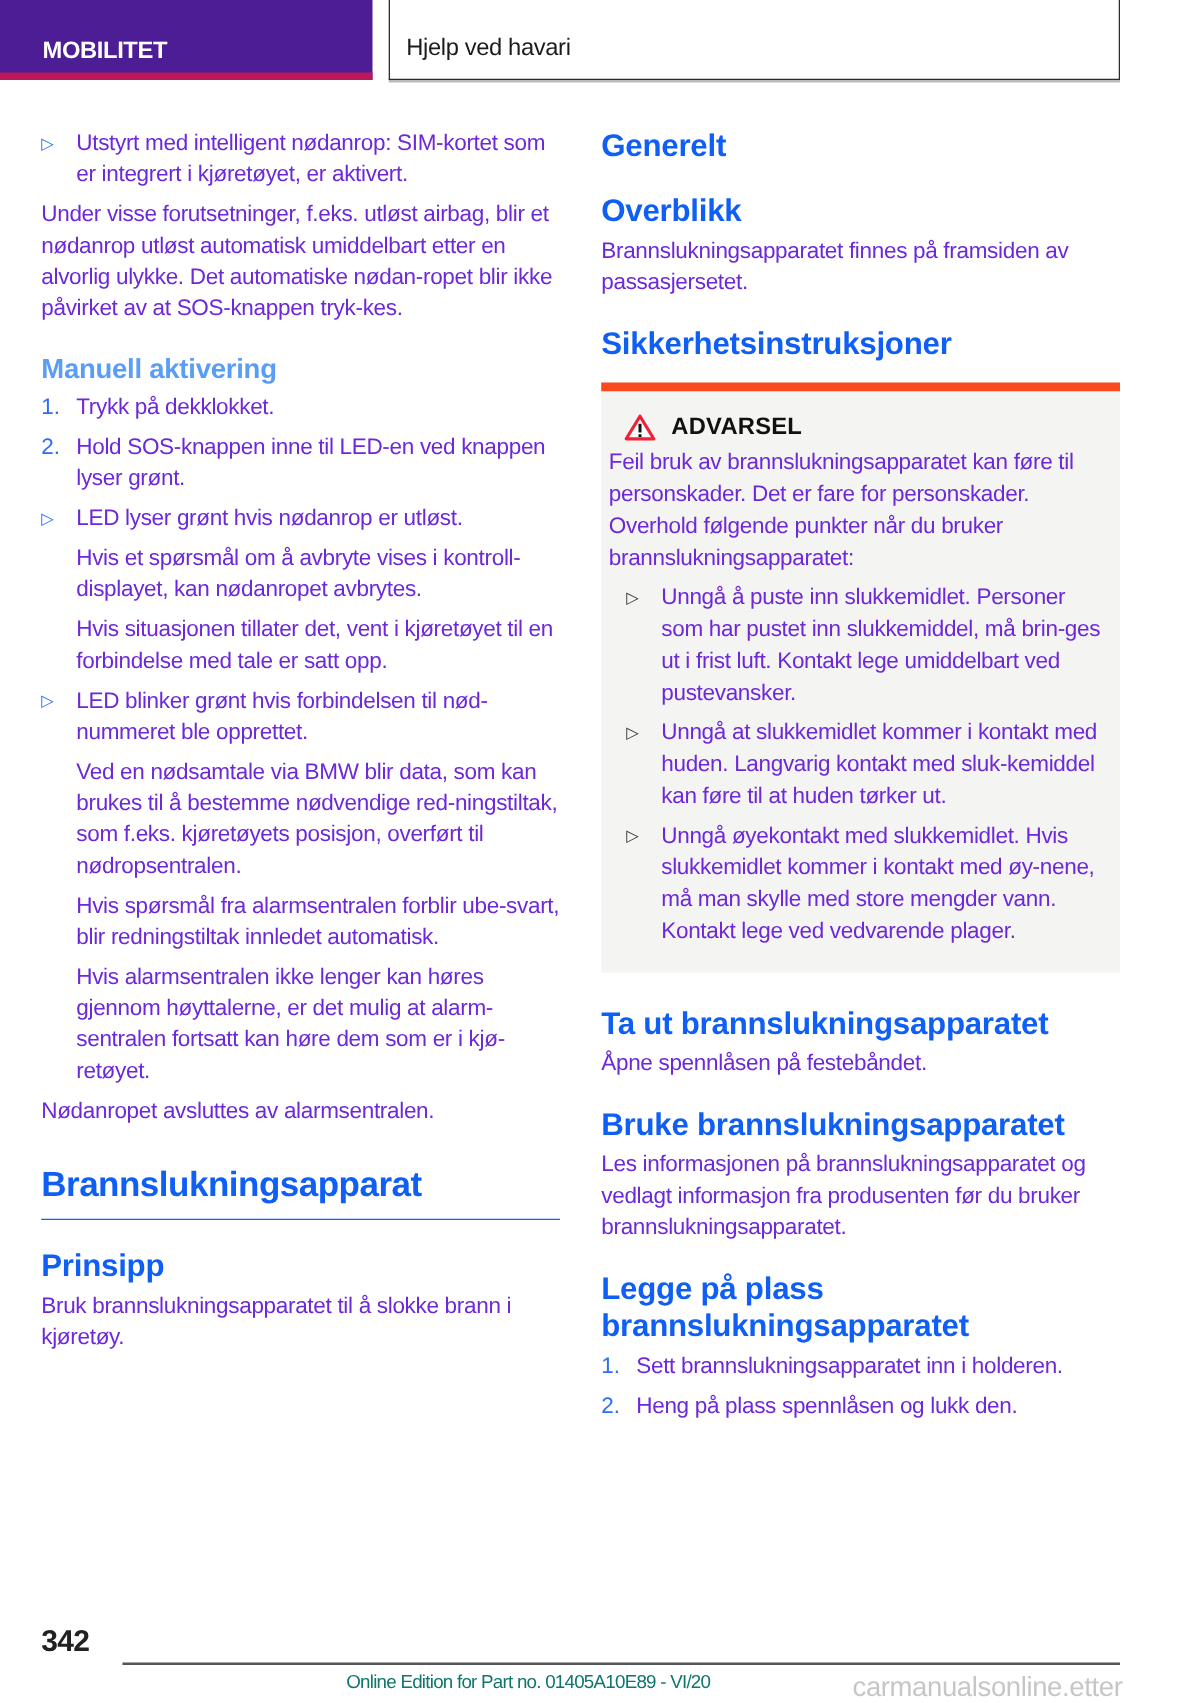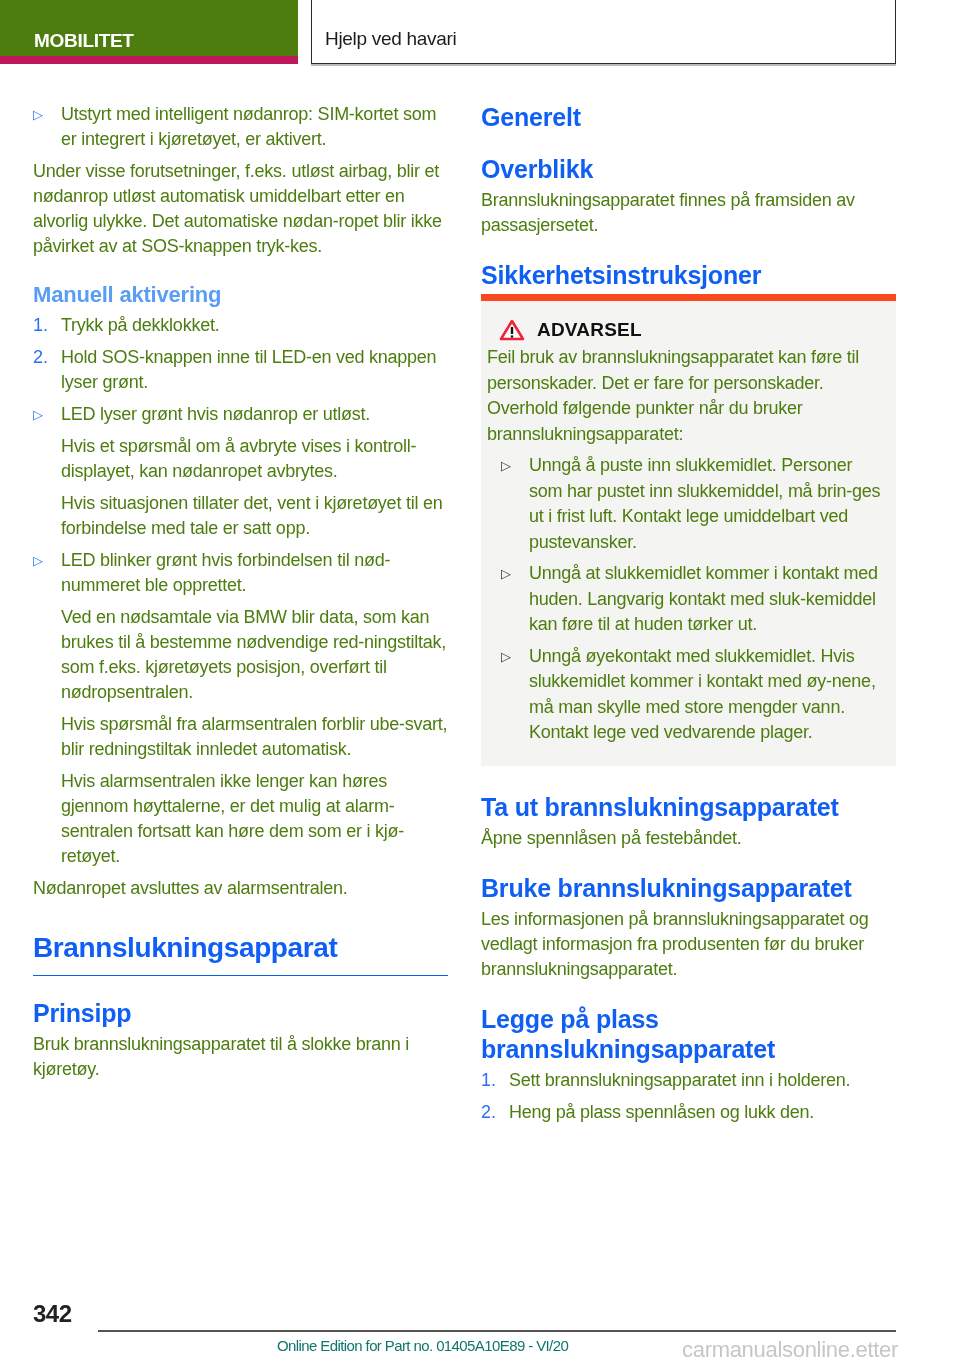--- a/index.html
+++ b/index.html
@@ -1,55 +1,55 @@
 <!DOCTYPE html>
 <html><head>
 <meta charset="utf-8">
 <style>
   * { box-sizing: border-box; margin: 0; padding: 0; }
   html, body { width: 960px; height: 1362px; background: #ffffff; overflow: hidden; }
   body { position: relative; font-family: "Liberation Sans", "DejaVu Sans", sans-serif; color: #1a1a1a; }
 
   .header-left {
     position: absolute; left: 0; top: 0; width: 298px; height: 64px;
-    background: #4d7c0f; border-bottom: 8px solid #be185d;
+    background: #4c1d95; border-bottom: 6px solid #be185d;
   }
   .header-left span {
     position: absolute; left: 34px; top: 30px; color: #ffffff;
     font-size: 19px; font-weight: bold; letter-spacing: -0.3px;
   }
   .header-right {
     position: absolute; left: 311px; top: -2px; width: 585px; height: 66px;
     border: 1.5px solid #2b2b2b; border-top: none; background: #fff;
     box-shadow: 0 2px 0 #b8bcbe;
   }
   .header-right span {
     position: absolute; left: 13px; top: 30px; font-size: 19px; color: #1c1c1c; letter-spacing: -0.3px;
   }
 
   .col { position: absolute; top: 102px; }
   .col-left { left: 33px; width: 415px; }
   .col-right { left: 481px; width: 415px; }
 
-  p, .li-text { font-size: 18px; line-height: 25px; letter-spacing: -0.25px; color: #4d7c0f; }
+  p, .li-text { font-size: 18px; line-height: 25px; letter-spacing: -0.25px; color: #6d28d9; }
 
   .h-light { color: #5a9df5; font-weight: bold; font-size: 22px; line-height: 28px; margin-top: 18px; margin-bottom: 4px; letter-spacing: -0.2px; }
   .h-blue { color: #0f5ff5; font-weight: bold; font-size: 25px; line-height: 30px; letter-spacing: -0.2px; margin-bottom: 4px; }
   .h-main { color: #0f5ff5; font-weight: bold; font-size: 28px; line-height: 42px; letter-spacing: -0.4px; padding-bottom: 6px; border-bottom: 1.5px solid #0f5ff5; }
 
   .bul { position: relative; padding-left: 28px; margin-bottom: 7px; }
   .bul .mark { position: absolute; left: 0; top: 0; font-size: 13px; line-height: 25px; color: #2b6ff5; }
   .bul .mark.dark { color: #333; }
   .num { position: relative; padding-left: 28px; margin-bottom: 7px; }
   .num .n { position: absolute; left: 0; top: 0; font-size: 18px; line-height: 25px; color: #2b6ff5; }
   .sub { padding-left: 28px; margin-bottom: 7px; }
 
   .warn {
     position: relative; background: #f4f4f2; border-top: 7px solid #f84a1e;
-    padding: 18px 6px 14px 6px; margin-top: 4px;
+    padding: 18px 6px 14px 6px; margin-top: 16px;
   }
   .warn-head { display: flex; align-items: center; gap: 12px; padding-left: 12px; margin-bottom: 4px; }
   .warn-head .title { font-weight: bold; font-size: 19px; letter-spacing: 0.2px; color: #111; }
   .warn p { font-size: 18px; line-height: 25.5px; }
   .warn .bul { padding-left: 42px; margin-top: 6px; margin-bottom: 6px; }
   .warn .bul .mark { left: 14px; }
 
   .footer-num { position: absolute; left: 33px; top: 1300px; font-size: 24px; font-weight: bold; color: #222; letter-spacing: -0.5px; }
   .footer-line { position: absolute; left: 98px; top: 1330px; width: 798px; height: 2px; background: #555; }
   .footer-edition { position: absolute; left: 277px; top: 1337px; font-size: 15px; color: #0f766e; letter-spacing: -0.6px; }

